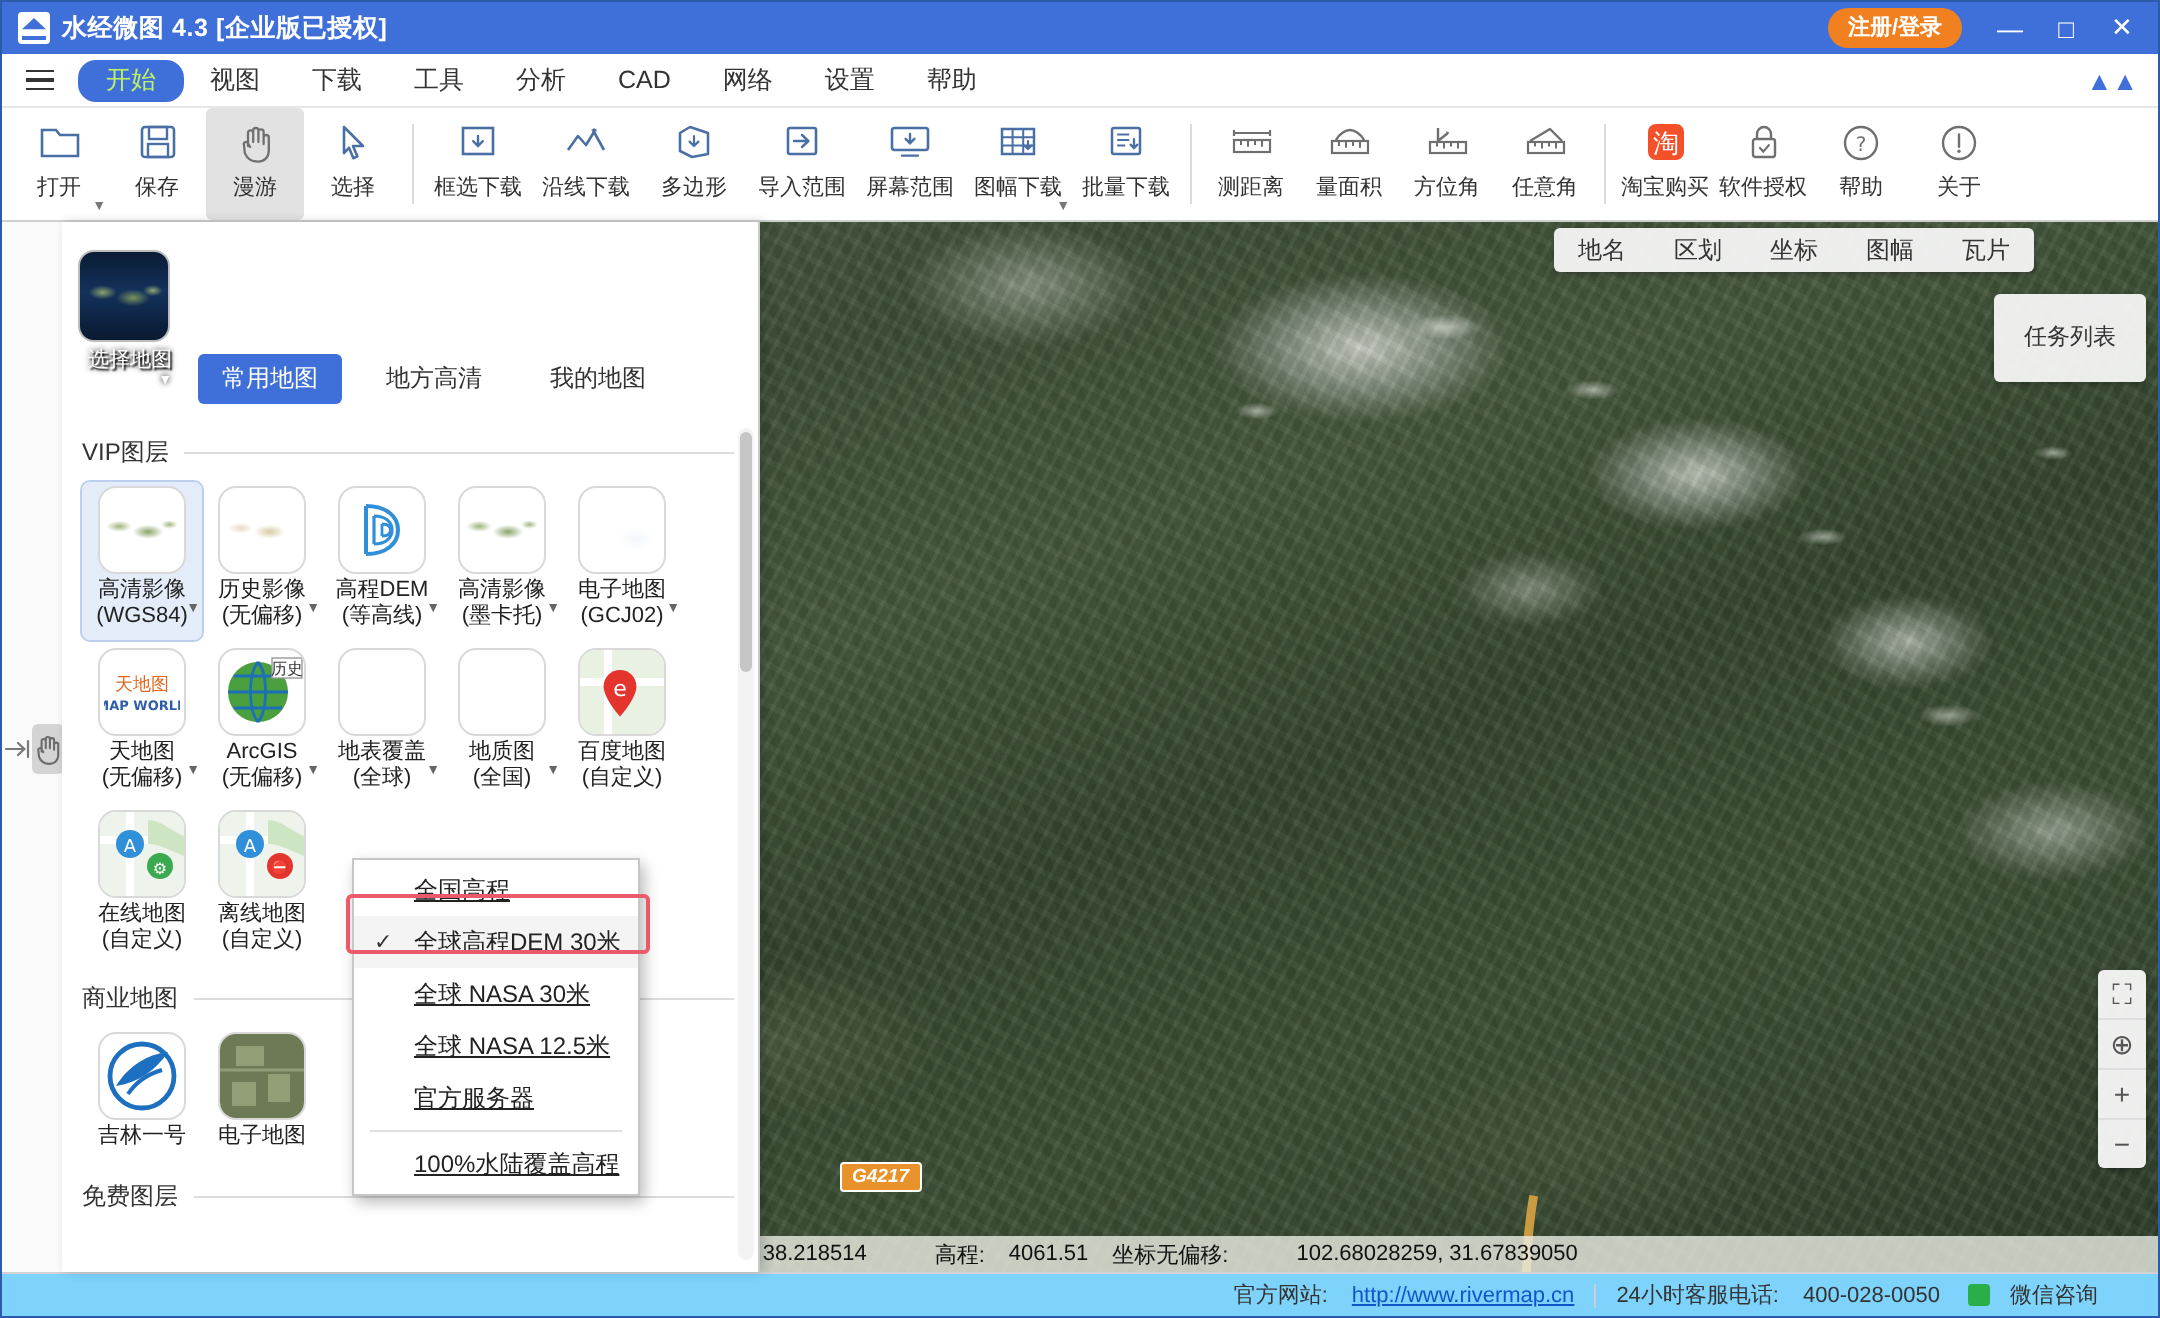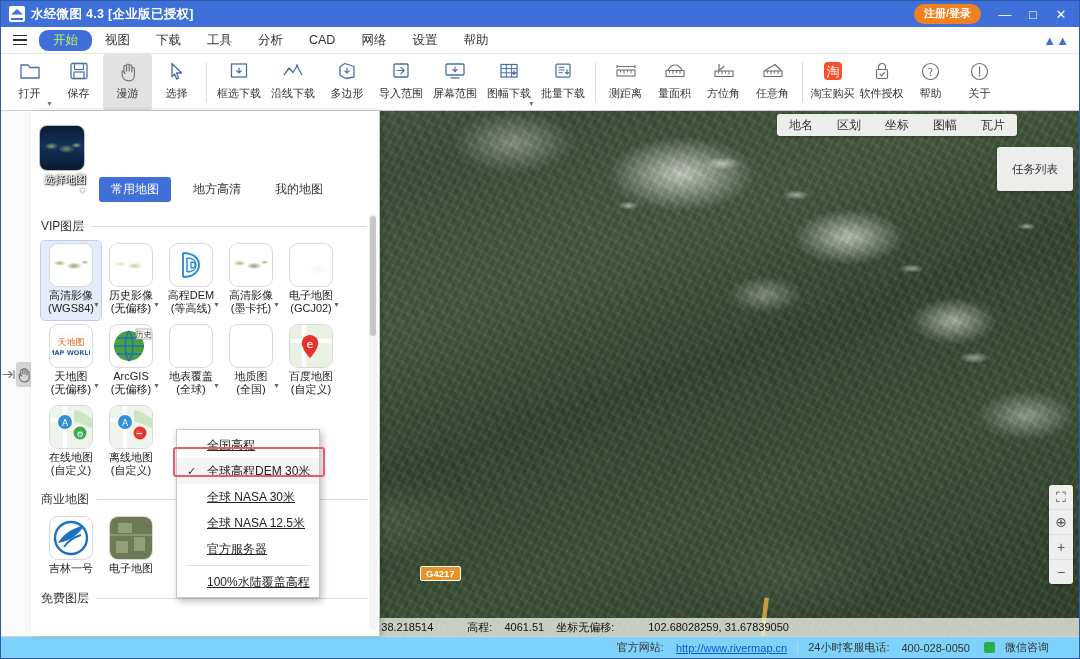--- a/index.html
+++ b/index.html
@@ -563,21 +563,21 @@
         <path d="M2 84 C 20 108, 44 126, 56 152 C 70 182, 62 208, 66 236 C 70 268, 86 288, 100 312 C 118 342, 136 372, 170 392 C 214 418, 268 424, 318 436 C 368 448, 406 462, 440 478 C 468 492, 486 508, 500 526" fill="none" stroke="#d9a441" stroke-width="3.2" opacity=".95"></path>
         <path d="M2 84 C 20 108, 44 126, 56 152 C 70 182, 62 208, 66 236 C 70 268, 86 288, 100 312 C 118 342, 136 372, 170 392 C 214 418, 268 424, 318 436 C 368 448, 406 462, 440 478 C 468 492, 486 508, 500 526" fill="none" stroke="#f0cf86" stroke-width="1.1" opacity=".8"></path>
         <path d="M500 526 C 510 496, 508 462, 500 428 C 492 392, 486 360, 492 326" fill="none" stroke="#d9a441" stroke-width="3" opacity=".9"></path>
         <path d="M100 312 C 140 330, 186 336, 230 330" fill="none" stroke="#cfd6cc" stroke-width="1.2" opacity=".4"></path>
       </svg>
 
       <div class="label" style="left:6px;top:147px;">米亚罗镇</div>
       <div class="label" style="left:131px;top:233px;">泽尔登伯</div>
       <div class="label" style="left:55px;top:307px;">二古溪村</div>
       <div class="label" style="left:262px;top:441px;">沙坝村</div>
-      <div class="roadbadge" style="left:388px;top:455px;">G4217</div>
+      <div class="roadbadge" style="left:388px;top:470px;font-style:italic;">G4217</div>
 
       <div class="selcard">
         <div class="thumb"></div>
         <div class="cap">选择地图</div>
         <div class="cv">▼</div>
       </div>
 
       <div class="maptabs">
         <div class="maptab">电子</div>
         <div class="maptab sel">卫星</div>

